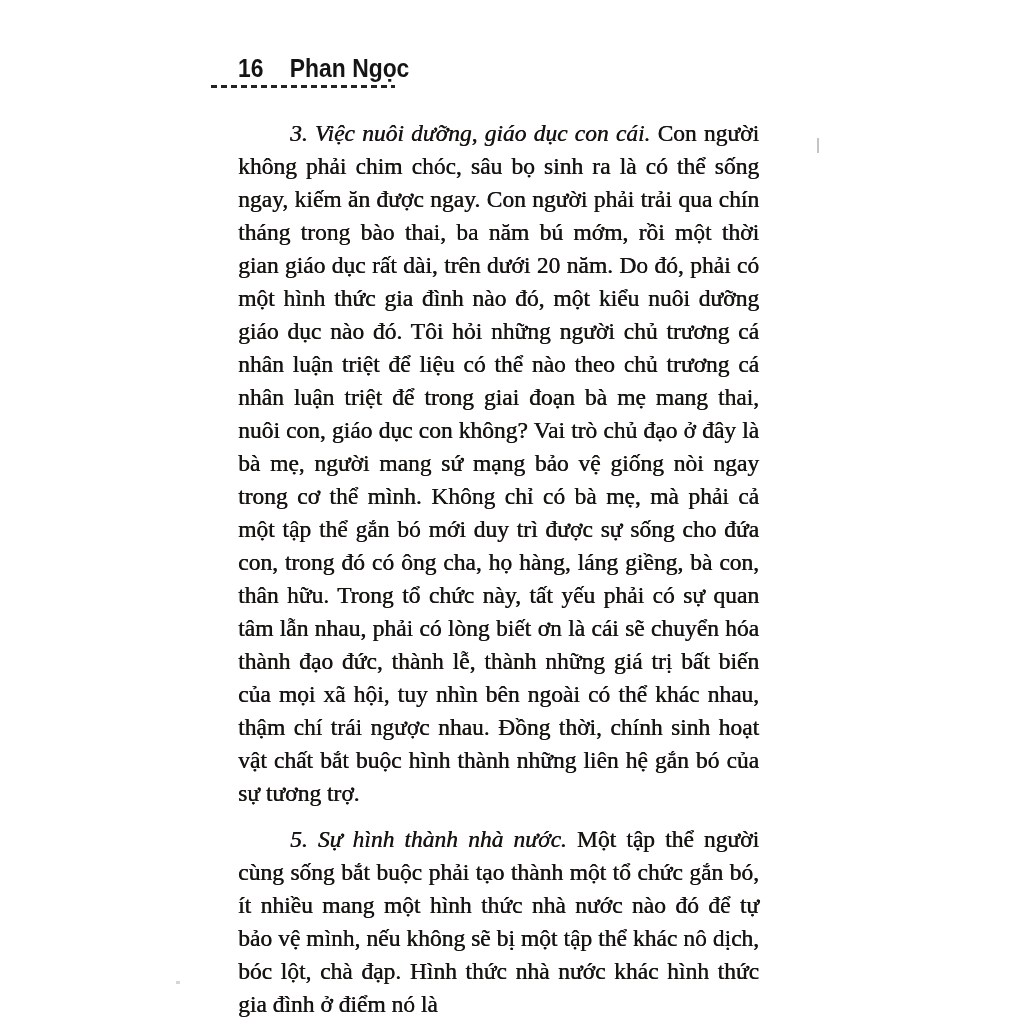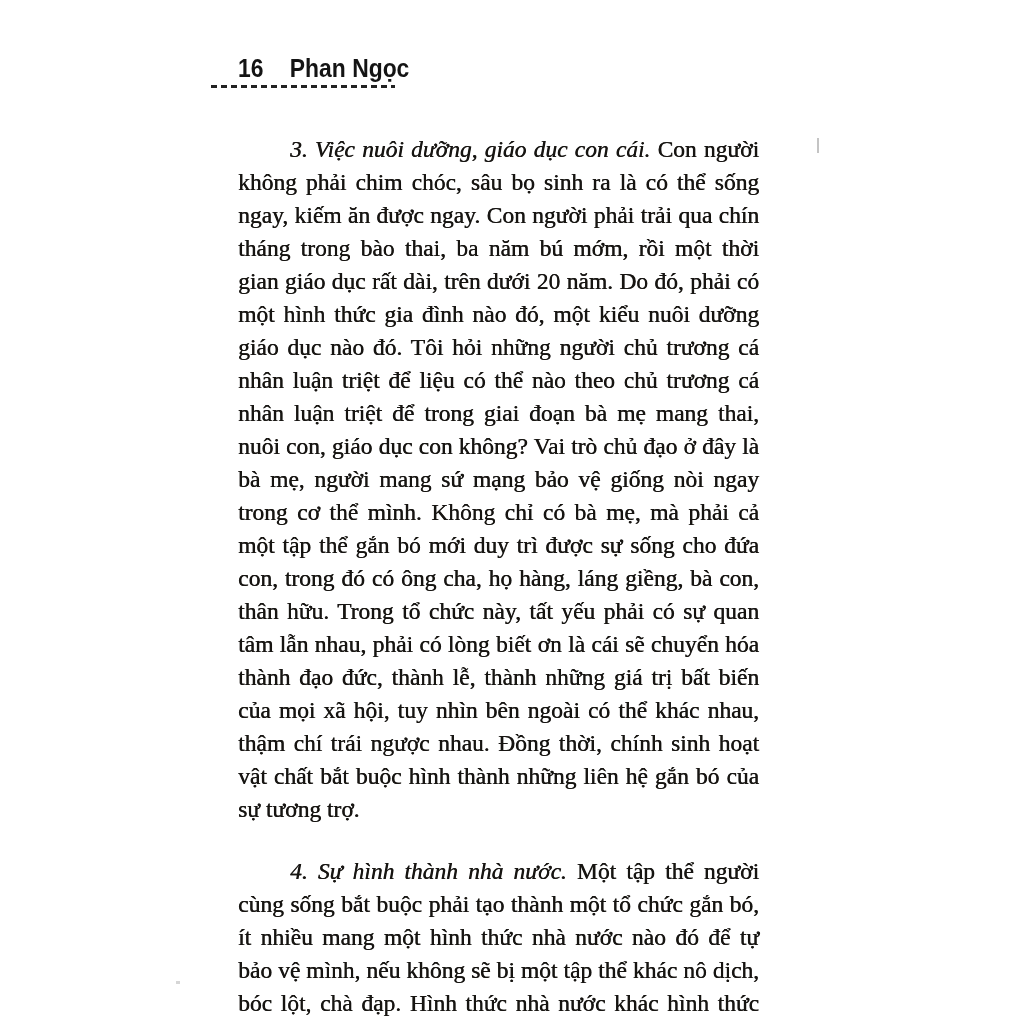--- a/index.html
+++ b/index.html
@@ -51,21 +51,21 @@
     text-align: justify;
     
     text-shadow: 0.45px 0 0 currentColor;
   }
   .body-text p {
     margin: 0;
     padding: 0;
   }
   .body-text p.indented {
     text-indent: 52px;
-    margin-top: 29px;
+    margin-top: 13px;
     font-family: Liberation Serif, serif;
   }
   .seg-italic { font-style: italic; }
   .seg-normal { font-style: normal; }
   
   .artifact-tick {
     position: absolute;
     left: 817px;
     top: 138px;
     width: 2px;
@@ -88,19 +88,19 @@
 <div class="page">
 
   <div class="running-head">
     <span class="pagenum">16</span><span>Phan Ngọc</span>
   </div>
 
   <div class="head-rule"></div>
 
   <div class="body-text" id="body-text">
       <p class="indented"><span class="seg-italic">3. Việc nuôi dưỡng, giáo dục con cái.</span><span class="seg-normal"> Con người không phải chim chóc, sâu bọ sinh ra là có thể sống ngay, kiếm ăn được ngay. Con người phải trải qua chín tháng trong bào thai, ba năm bú mớm, rồi một thời gian giáo dục rất dài, trên dưới 20 năm. Do đó, phải có một hình thức gia đình nào đó, một kiểu nuôi dưỡng giáo dục nào đó. Tôi hỏi những người chủ trương cá nhân luận triệt để liệu có thể nào theo chủ trương cá nhân luận triệt để trong giai đoạn bà mẹ mang thai, nuôi con, giáo dục con không? Vai trò chủ đạo ở đây là bà mẹ, người mang sứ mạng bảo vệ giống nòi ngay trong cơ thể mình. Không chỉ có bà mẹ, mà phải cả một tập thể gắn bó mới duy trì được sự sống cho đứa con, trong đó có ông cha, họ hàng, láng giềng, bà con, thân hữu. Trong tổ chức này, tất yếu phải có sự quan tâm lẫn nhau, phải có lòng biết ơn là cái sẽ chuyển hóa thành đạo đức, thành lễ, thành những giá trị bất biến của mọi xã hội, tuy nhìn bên ngoài có thể khác nhau, thậm chí trái ngược nhau. Đồng thời, chính sinh hoạt vật chất bắt buộc hình thành những liên hệ gắn bó của sự tương trợ.</span></p>
-      <p class="indented"><span class="seg-italic">4. Sự hình thành nhà nước.</span><span class="seg-normal"> Một tập thể người cùng sống bắt buộc phải tạo thành một tổ chức gắn bó, ít nhiều mang một hình thức nhà nước nào đó để tự bảo vệ mình, nếu không sẽ bị một tập thể khác nô dịch, bóc lột, chà đạp. Hình thức nhà nước khác hình thức gia đình ở điểm nó là</span></p>
+      <p class="indented"><span class="seg-italic">5. Sự hình thành nhà nước.</span><span class="seg-normal"> Một tập thể người cùng sống bắt buộc phải tạo thành một tổ chức gắn bó, ít nhiều mang một hình thức nhà nước nào đó để tự bảo vệ mình, nếu không sẽ bị một tập thể khác nô dịch, bóc lột, chà đạp. Hình thức nhà nước khác hình thức gia đình ở điểm nó là</span></p>
     </div>
 
   <div class="artifact-tick"></div>
   <div class="artifact-dot"></div>
 
 </div>
 
 </body></html>

